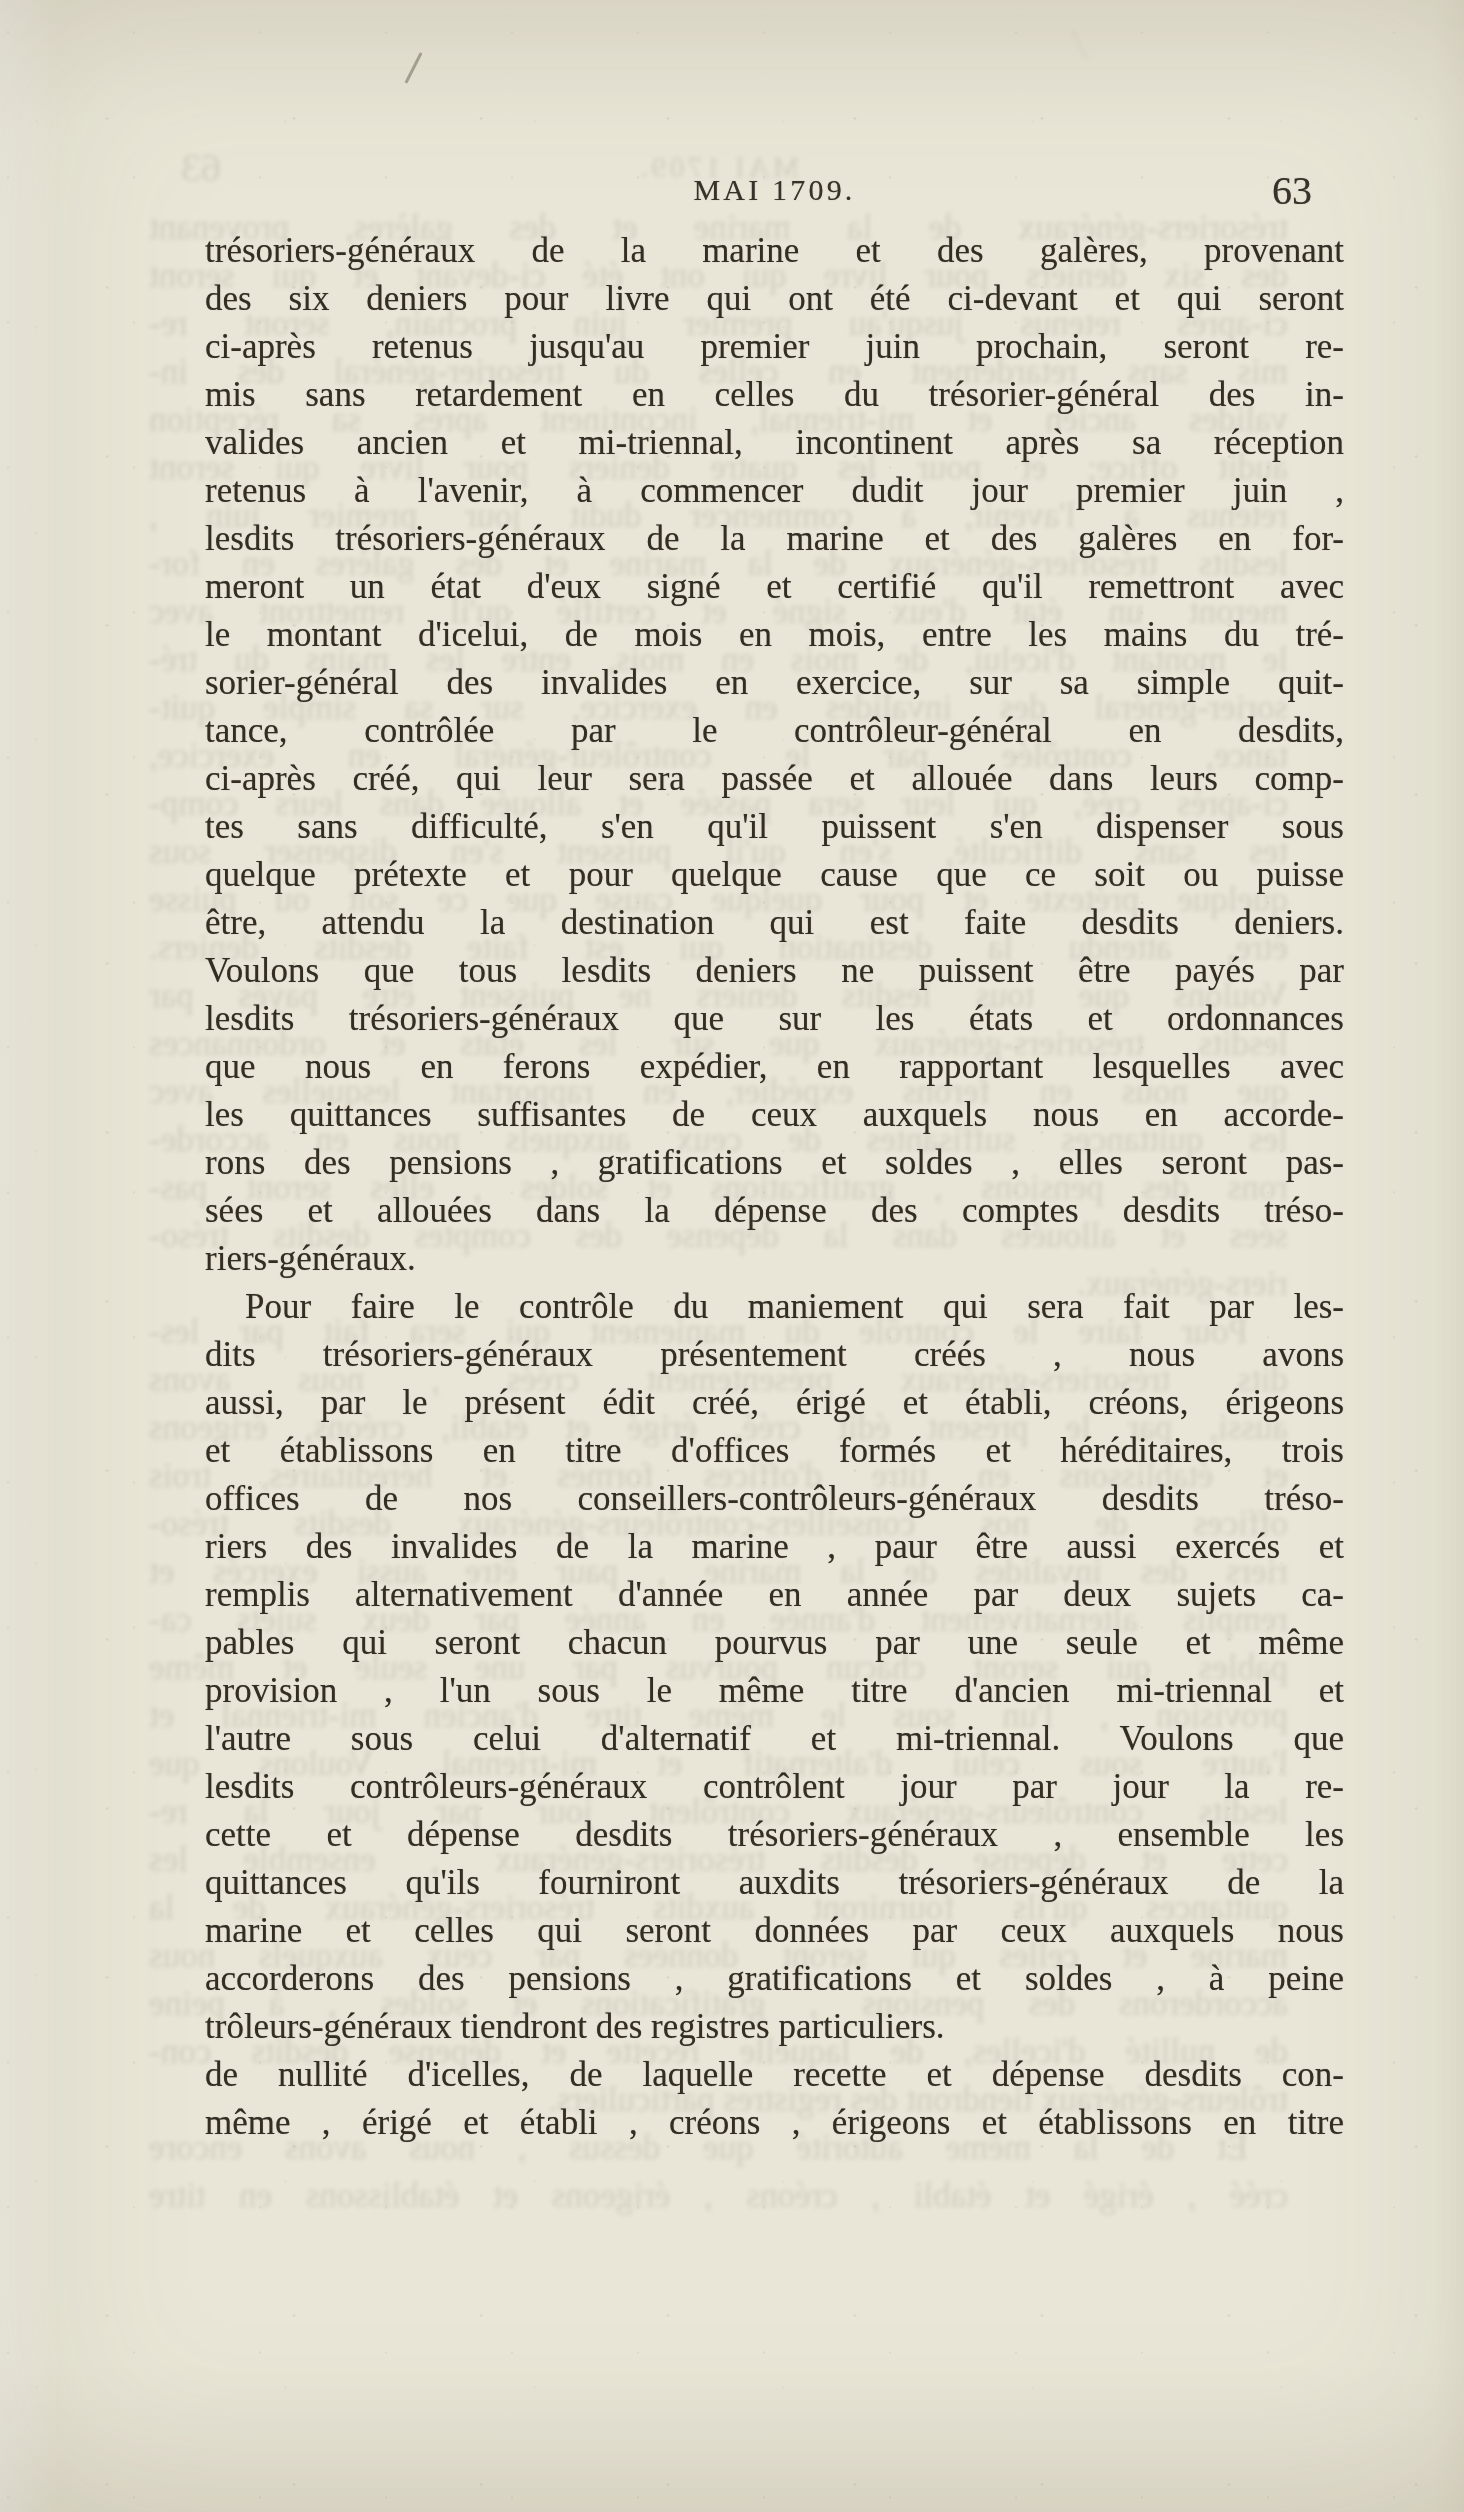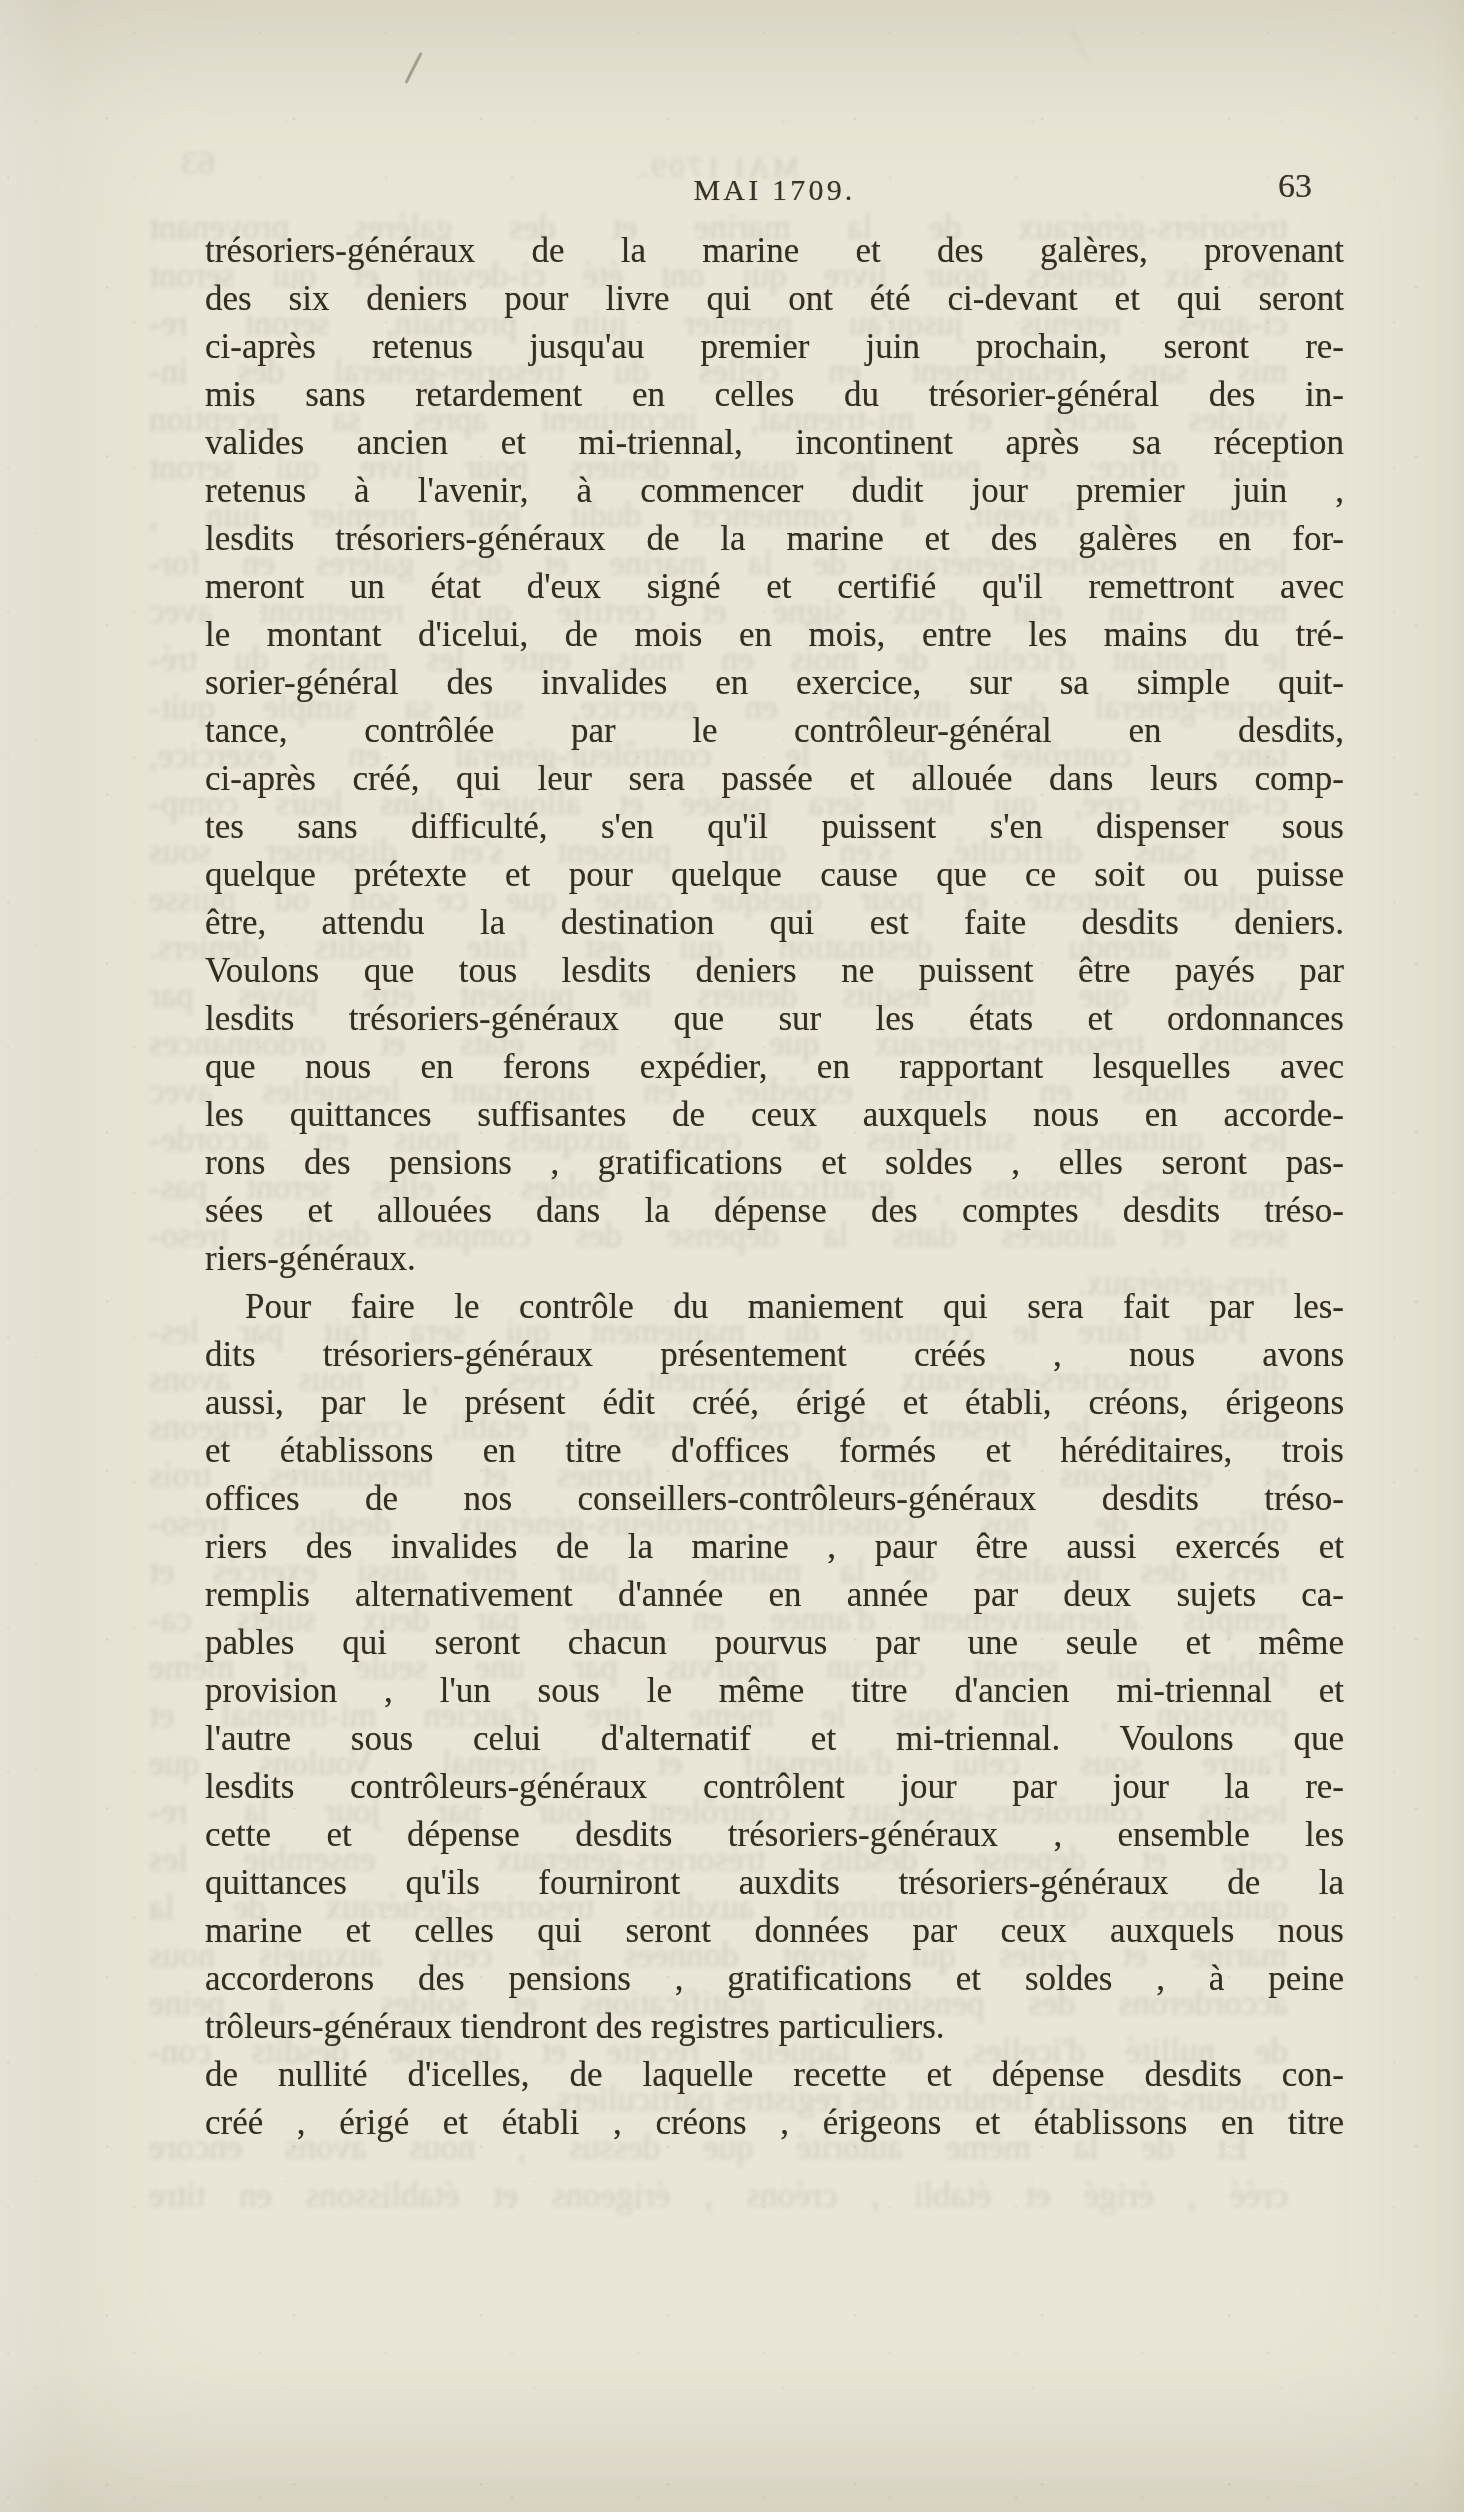--- a/index.html
+++ b/index.html
@@ -54,21 +54,21 @@
     transform: translateX(-50%);
     font-size: 30px;
     letter-spacing: 3.2px;
     color: #39322a;
     text-shadow: 0 0 0.8px rgba(52,45,35,.55);
     white-space: nowrap;
   }
   .page-number {
     position: absolute;
     right: 32px; top: 1.6px;
-    font-size: 34px;
+    font-size: 40px;
     color: #39322a;
     text-shadow: 0 0 0.8px rgba(52,45,35,.55);
   }
 
   .text-layer {
     position: absolute;
     left: 205px; top: 227px;
     width: 1139px;
   }
   .line {
@@ -199,19 +199,19 @@
         <div class="line">pables qui seront chacun pourvus par une seule et même</div>
         <div class="line">provision , l'un sous le même titre d'ancien mi-triennal et</div>
         <div class="line">l'autre sous celui d'alternatif et mi-triennal. Voulons que</div>
         <div class="line">lesdits contrôleurs-généraux contrôlent jour par jour la re-</div>
         <div class="line">cette et dépense desdits trésoriers-généraux , ensemble les</div>
         <div class="line">quittances qu'ils fourniront auxdits trésoriers-généraux de la</div>
         <div class="line">marine et celles qui seront données par ceux auxquels nous</div>
         <div class="line">accorderons des pensions , gratifications et soldes , à peine</div>
         <div class="line flush">trôleurs-généraux tiendront des registres particuliers.</div>
         <div class="line">de nullité d'icelles, de laquelle recette et dépense desdits con-</div>
-        <div class="line">créé , érigé et établi , créons , érigeons et établissons en titre</div>
+        <div class="line">même , érigé et établi , créons , érigeons et établissons en titre</div>
       </div>
 
   </div>
 
 </div>
 
 
 </body></html>

